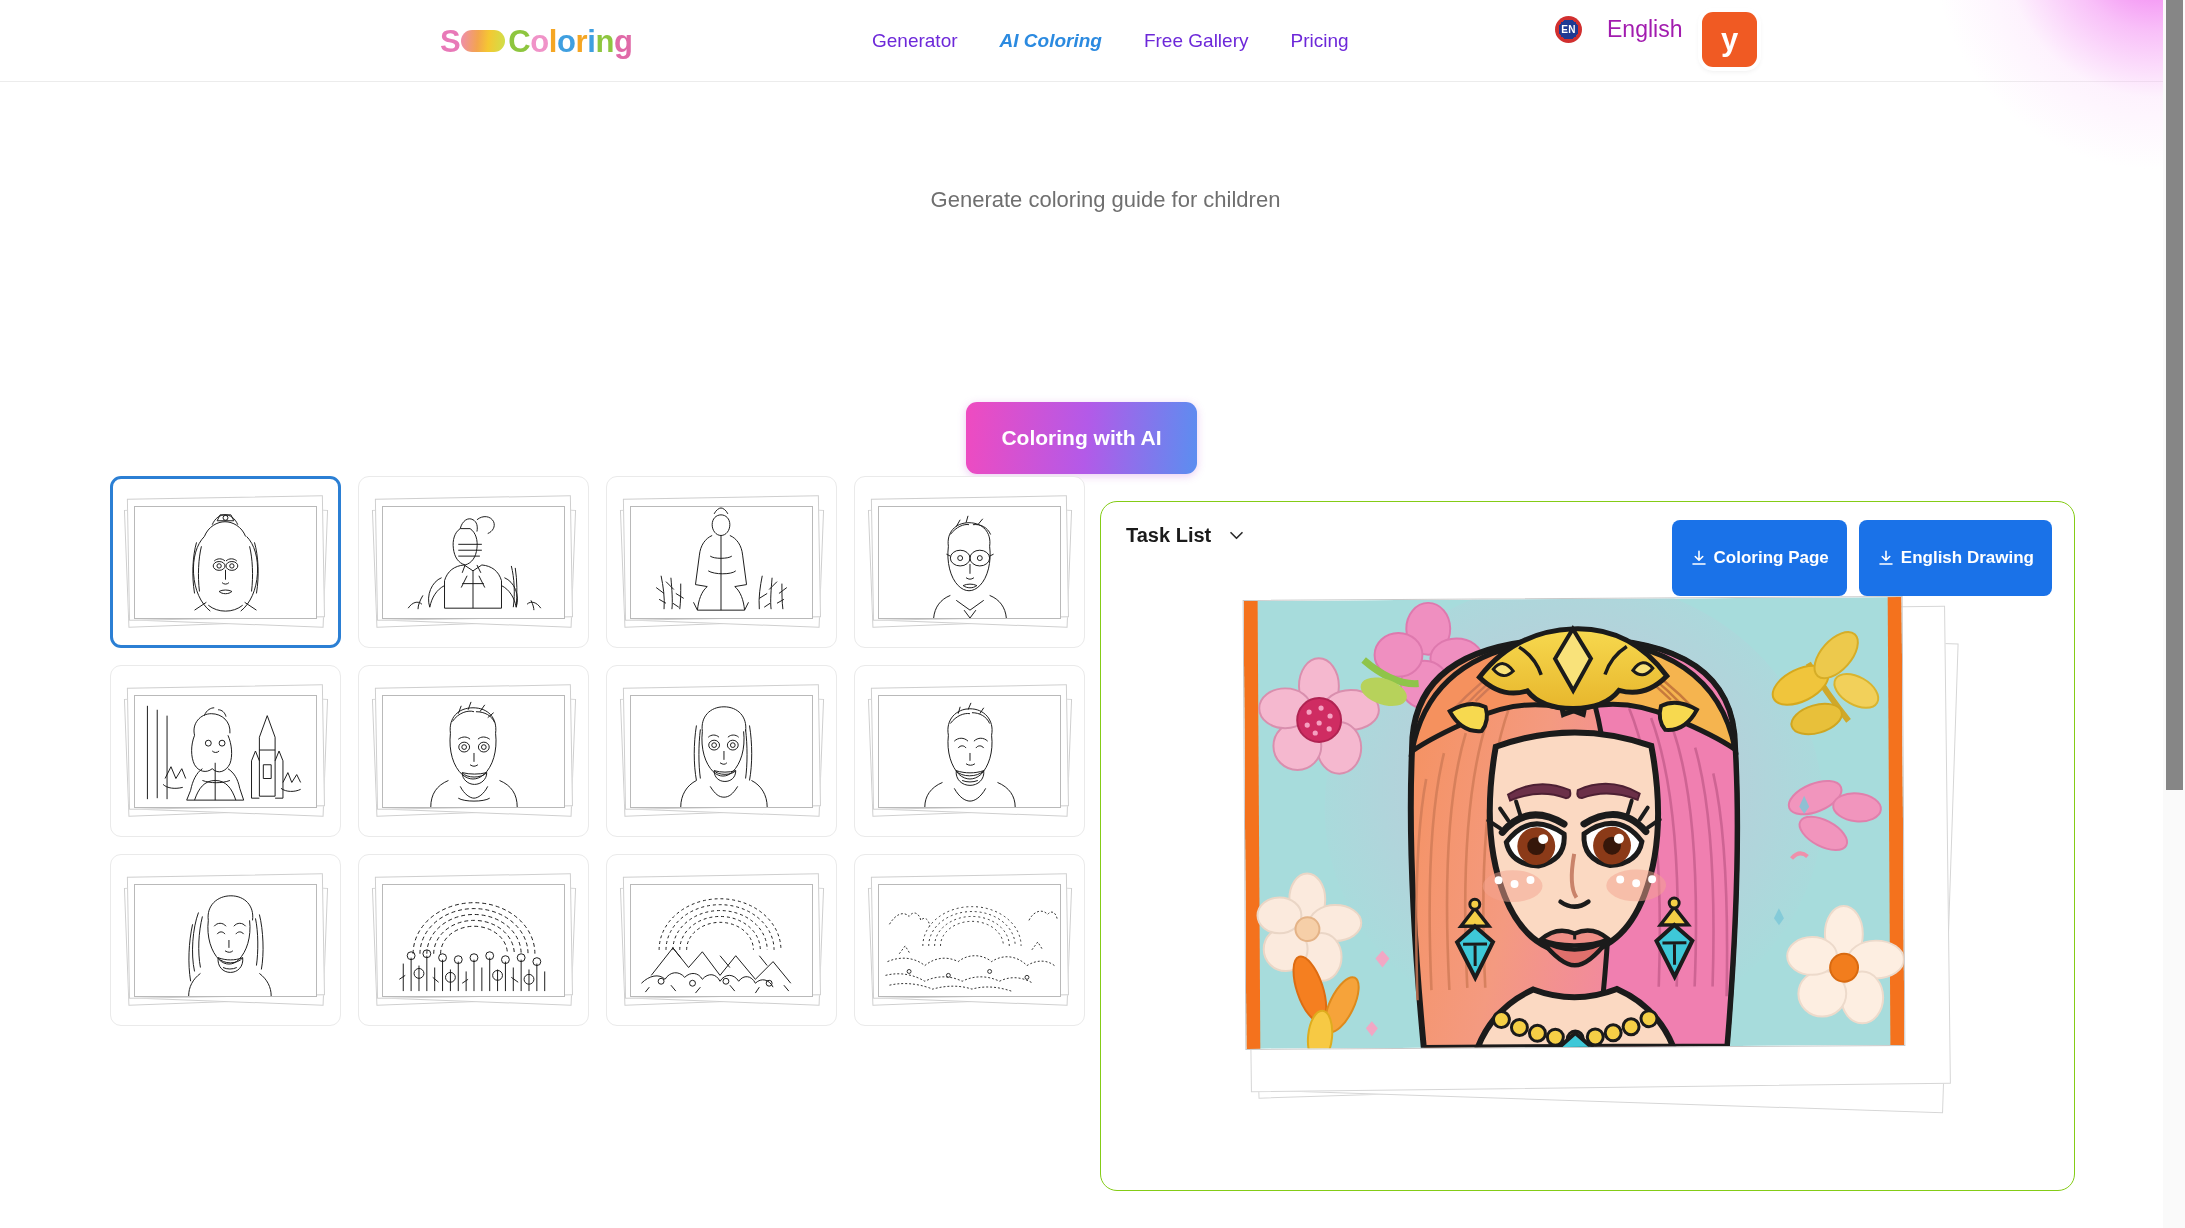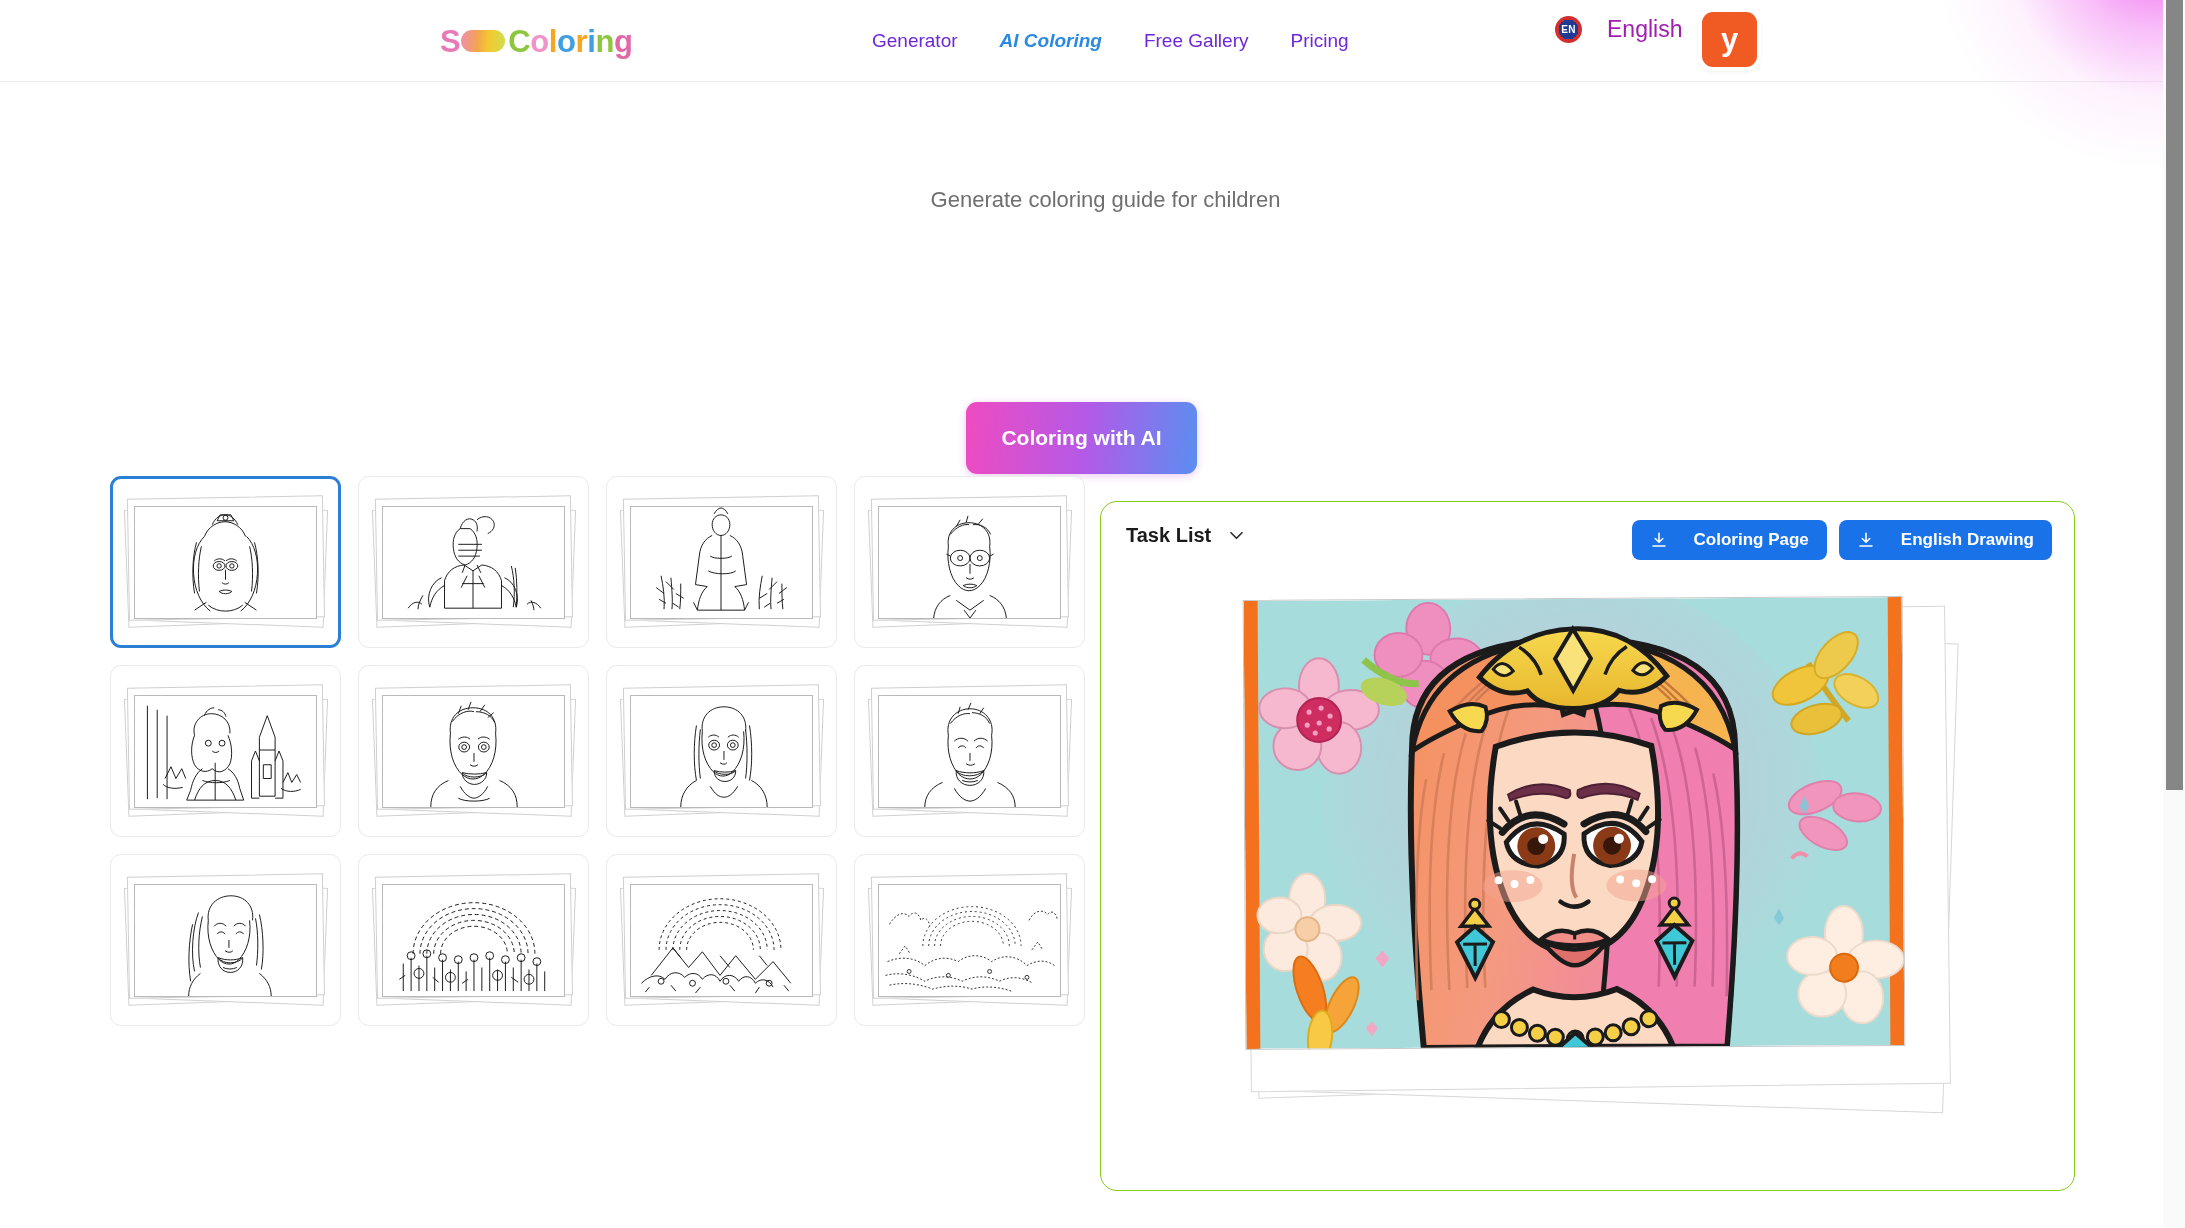--- a/index.html
+++ b/index.html
@@ -92,21 +92,21 @@
     border:1px solid #84cc16; border-radius:17px; background:#fff;margin-top:24px;
   }
   .panel-head{ position:absolute; top:0; left:0; width:100%; height:74px; }
   .task-list{
     position:absolute; left:25px; top:22px; display:flex; align-items:center; gap:17px;
     font-size:20px; font-weight:700; color:#1b1b1b; cursor:pointer;
   }
   .chev{ width:17px; height:11px; stroke:#2a2a2a; fill:none; stroke-width:2.4; stroke-linecap:round; stroke-linejoin:round;}
   .dl-group{ position:absolute; right:22px; top:18px; display:flex; gap:12px;}
   .dl-btn{
-    display:flex; align-items:center; gap:26px; padding:10px 18px; border-radius:8px; border:none;
+    display:flex; align-items:center; gap:6px; padding:28px 18px; border-radius:8px; border:none;
     background:#1a72e8; color:#fff; font-size:17px; font-weight:600; font-family:inherit; cursor:pointer;
     white-space:nowrap;
   }
   .dl-btn svg{ width:18px; height:18px; stroke:#fff; fill:none; stroke-width:2.1; stroke-linecap:round; stroke-linejoin:round;}
 
   
   .preview-stack{ position:absolute; left:55px; top:78px; width:880px; height:590px; }
   .pv-sheet{ position:absolute; background:#fff; border:1px solid #d6d6d6; }
   .pv1{ width:690px; height:470px; left:95px; top:38px; transform:rotate(-1.8deg); }
   .pv2{ width:690px; height:470px; left:105px; top:52px; transform:rotate(1.9deg); }

